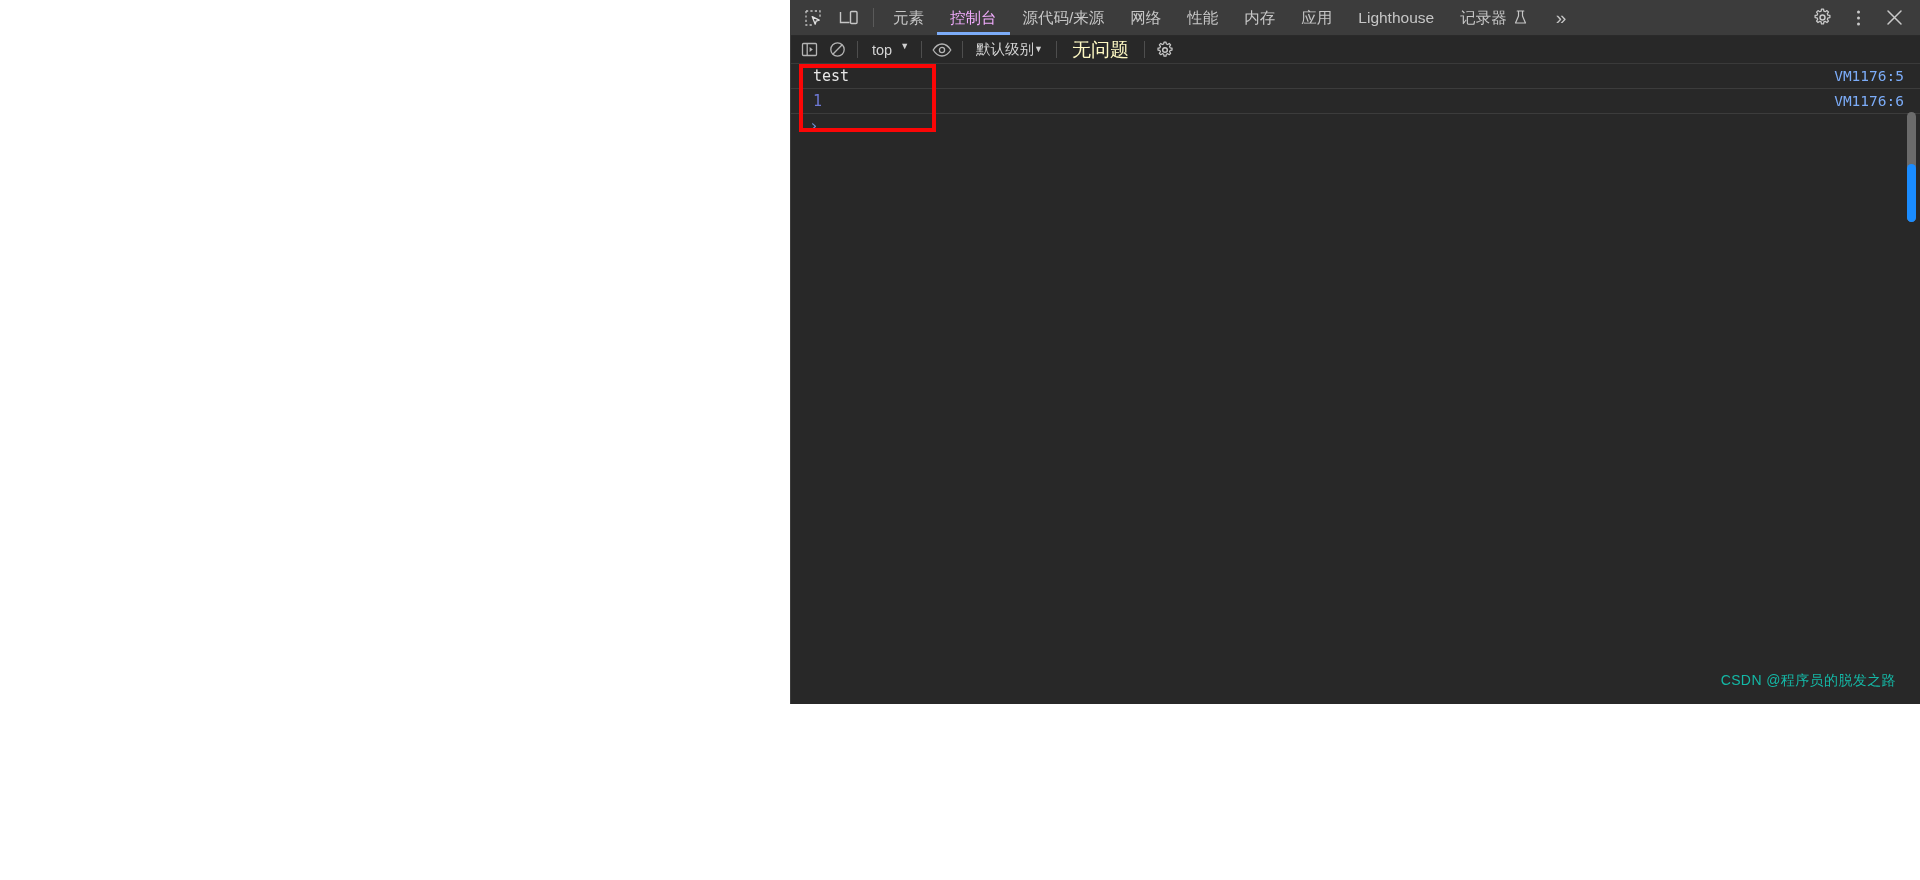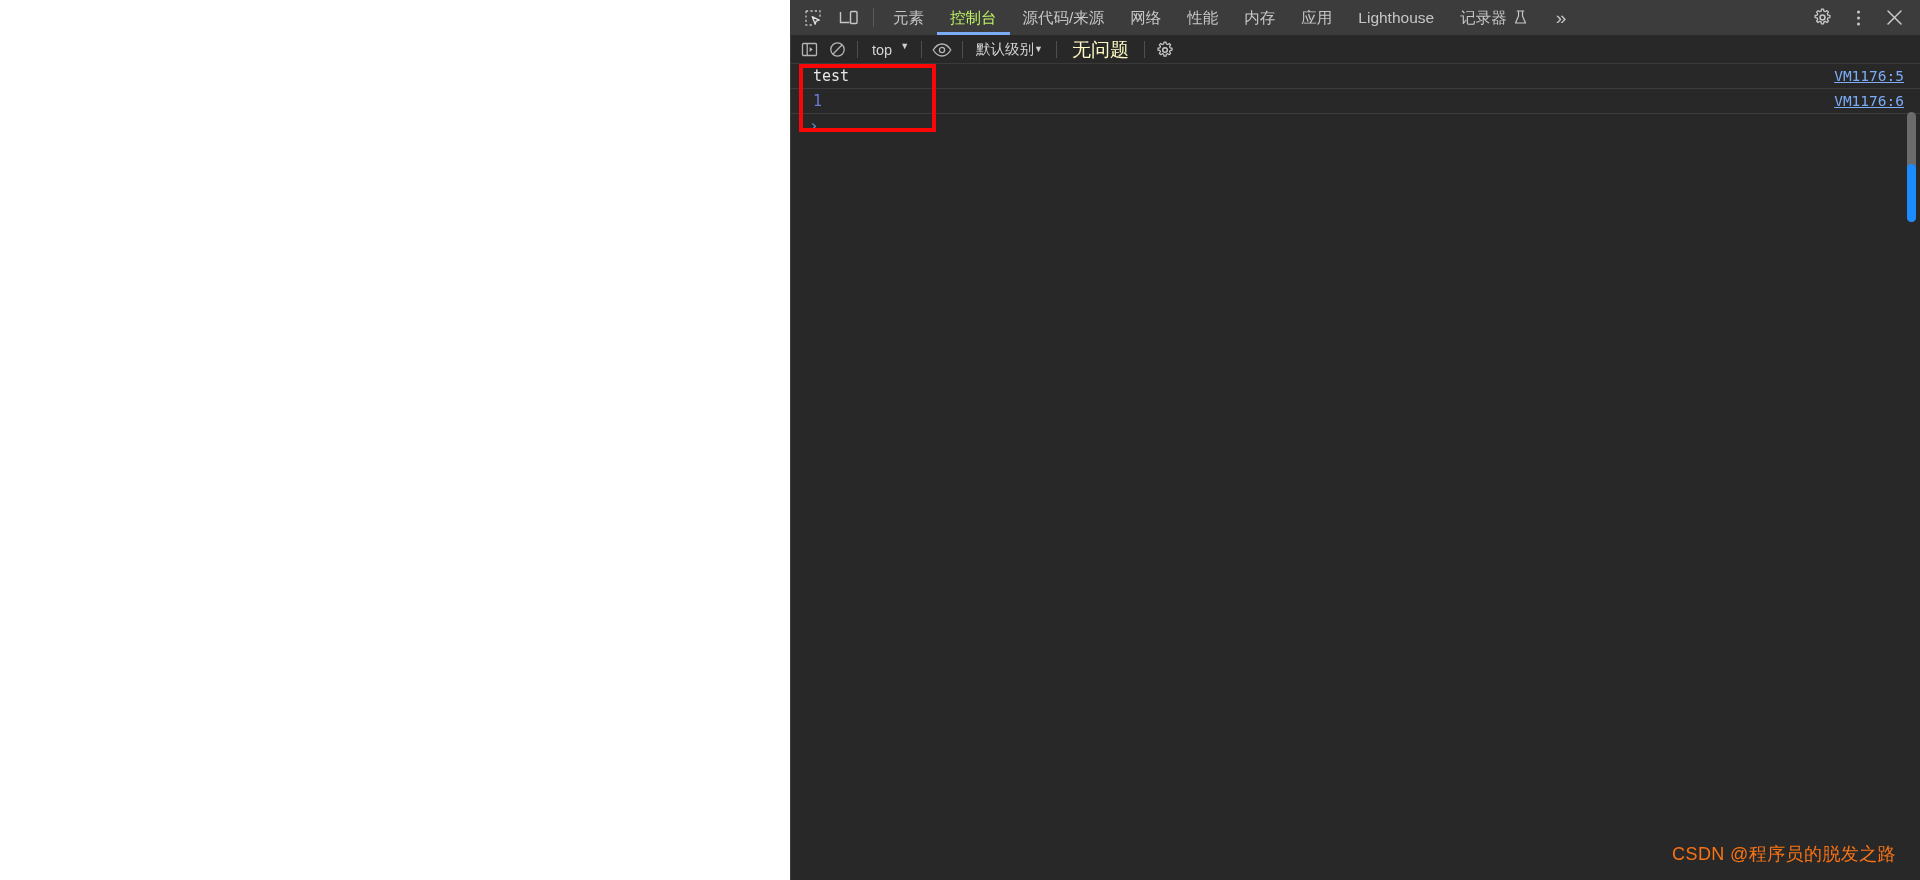--- a/index.html
+++ b/index.html
@@ -21,21 +21,21 @@
 
   #page-viewport {
     width: 790px;
     height: 880px;
     background: #ffffff;
     flex: 0 0 790px;
   }
 
   #devtools {
     flex: 1 1 auto;
-    height: 880px;
+    height: 704px;
     background: #282828;
     display: flex;
     flex-direction: column;
     position: relative;
     border-left: 1px solid #3c3c3c;
   }
 
   
   #tabstrip {
     height: 36px;
@@ -68,21 +68,21 @@
     display: flex;
     align-items: center;
     padding: 0 13px;
     color: #c6c6c6;
     font-size: 15.5px;
     white-space: nowrap;
     position: relative;
     flex: 0 0 auto;
     line-height: 1;
   }
-  .tab.active { color: #bef264; justify-content: center; }
+  .tab.active { color: #f0abfc; justify-content: center; }
   .tab.active::after {
     content: "";
     position: absolute;
     left: 0; right: 0; bottom: 0;
     height: 3px;
     background: #7cacf8;
   }
   .tab .tab-glyph {
     margin-left: 7px;
     display: inline-flex;
@@ -182,21 +182,20 @@
     padding: 3px 16px 3px 22px;
     border-bottom: 1px solid #3c3c3c;
     font-family: "DejaVu Sans Mono", monospace;
     font-size: 15px;
   }
   .msg-text { color: #e8e8e8; white-space: pre; }
   .msg-text.num { color: #6e79d6; }
 
   .msg-link {
     color: #7cacf8;
-    text-decoration: underline;
     font-family: "DejaVu Sans Mono", monospace;
     font-size: 14.5px;
     white-space: nowrap;
   }
 
   .prompt-row {
     display: flex;
     align-items: center;
     min-height: 24px;
     padding: 2px 16px 2px 18px;
@@ -238,22 +237,22 @@
     height: 58px;
     background: #1a8cff;
     border-radius: 5px;
   }
 
   
   #watermark {
     position: absolute;
     right: 24px;
     bottom: 14px;
-    color: #f97316;
-    font-size: 18px;
+    color: #14b8a6;
+    font-size: 14px;
     letter-spacing: 0.4px;
     white-space: nowrap;
     z-index: 3;
   }
 
   svg { display: block; }
 </style>
 </head>
 <body>
 

